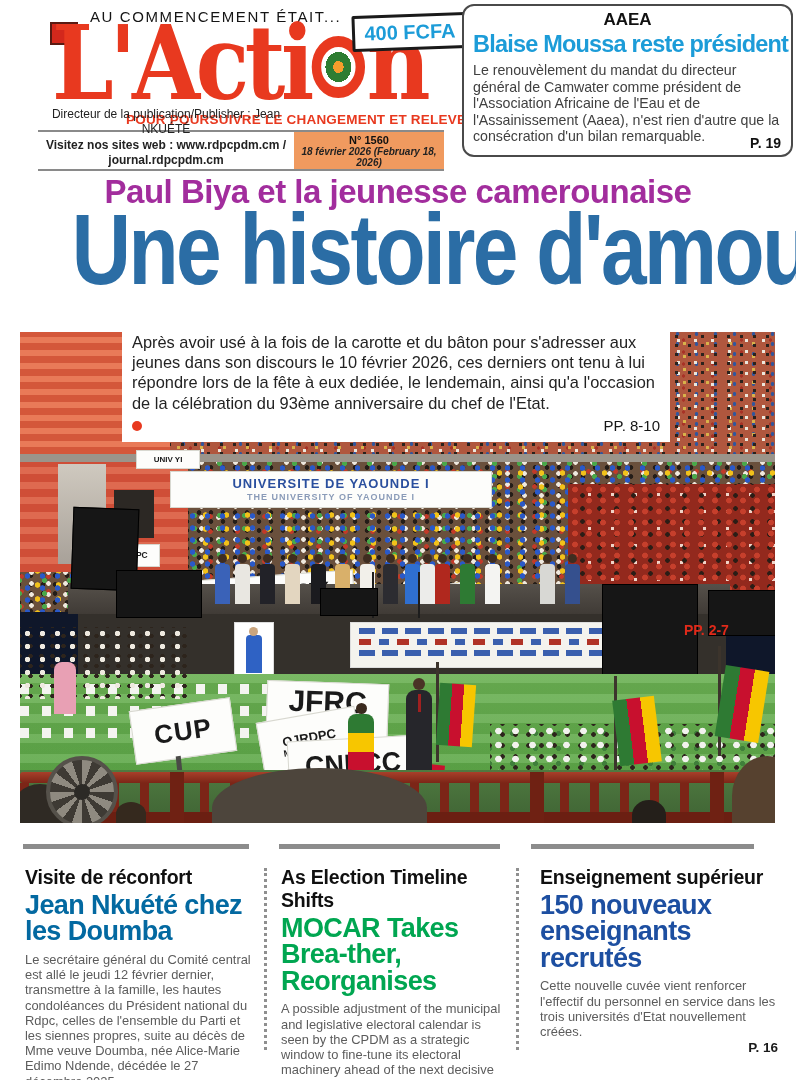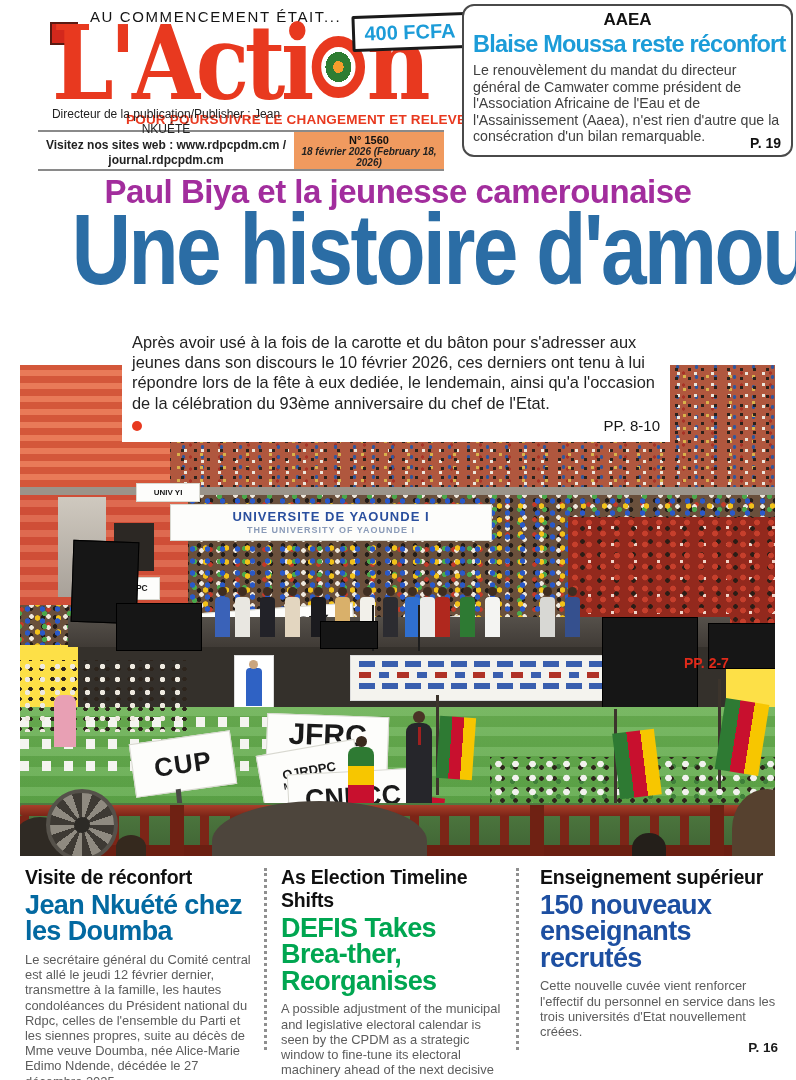--- a/index.html
+++ b/index.html
@@ -46,21 +46,21 @@
         transform:scaleX(.82);transform-origin:center top;}
 
   
   .lead-box{left:122px;top:325px;width:528px;background:#fff;padding:7px 10px 8px;z-index:6;}
   .lead-body{font-size:16.4px;color:#232323;line-height:1.23;}
   .lead-bullet{font-size:16.4px;color:#232323;line-height:1.23;margin-top:2px;}
   .dot{display:inline-block;width:10px;height:10px;border-radius:50%;background:#e8391f;margin-right:4px;}
   .lead-ref{text-align:right;font-weight:400;font-size:15px;color:#161616;margin-top:-18px;}
 
   
-  .photo{left:20px;top:365px;width:755px;height:491px;overflow:hidden;background:#fde047;z-index:1;}
+  .photo{left:20px;top:332px;width:755px;height:491px;overflow:hidden;background:#0f172a;z-index:1;}
   .photo .abs{position:absolute;}
   .ph-top{left:0;top:0;width:755px;height:122px;background-color:#b0573e;background-image:
       radial-gradient(circle,#2b221c 1.6px,transparent 2px),
       radial-gradient(circle,#ece7dc 1.6px,transparent 2px),
       radial-gradient(circle,#d8b24a 1.4px,transparent 1.9px),
       radial-gradient(circle,#31569c 1.6px,transparent 2.1px),
       radial-gradient(circle,#a83226 1.4px,transparent 1.9px);
       background-size:13px 9px,17px 11px,23px 13px,19px 10px,29px 12px;
       background-position:0 0,4px 3px,9px 5px,2px 7px,11px 2px;}
   .ph-top-left{left:0;top:0;width:150px;height:122px;
@@ -192,21 +192,21 @@
       <div class="l2">Visitez nos sites web : www.rdpcpdm.cm / journal.rdpcpdm.cm</div>
     </div>
     <div class="pub-right">
       <div class="issue-no">N° 1560</div>
       <div class="issue-date">18 février 2026 (February 18, 2026)</div>
     </div>
   </div>
 
   <div class="abs aaea">
     <div class="aaea-kicker">AAEA</div>
-    <div class="aaea-headline">Blaise Moussa reste réconfort</div>
+    <div class="aaea-headline">Blaise Moussa reste président</div>
     <div class="aaea-body">Le renouvèlement du mandat du directeur général de Camwater comme président de l'Association Africaine de l'Eau et de l'Assainissement (Aaea), n'est rien d'autre que la consécration d'un bilan remarquable.</div>
     <div class="aaea-ref">P. 19</div>
   </div>
 
   <div class="abs kicker">Paul Biya et la jeunesse camerounaise</div>
   <div class="abs main-headline">Une histoire d'amour</div>
 
   <div class="abs photo">
     <div class="abs ph-top"></div>
     <div class="abs ph-top-left"></div>
@@ -370,21 +370,21 @@
   <div class="divider" style="left:516px"></div>
 
   <div class="col c1" style="left:25px;width:228px">
     <div class="story-kicker">Visite de réconfort</div>
     <div class="story-headline">Jean Nkuété chez les Doumba</div>
     <div class="story-body">Le secrétaire général du Comité central est allé le jeudi 12 février dernier, transmettre à la famille, les hautes condoléances du Président national du Rdpc, celles de l'ensemble du Parti et les siennes propres, suite au décès de Mme veuve Doumba, née Alice-Marie Edimo Ndende, décédée le 27 décembre 2025.</div>
 
   </div>
   <div class="col c2" style="left:281px;width:222px">
     <div class="story-kicker">As Election Timeline Shifts</div>
-    <div class="story-headline">DEFIS Takes Brea-ther, Reorganises</div>
+    <div class="story-headline">MOCAR Takes Brea-ther, Reorganises</div>
     <div class="story-body">A possible adjustment of the municipal and legislative electoral calendar is seen by the CPDM as a strategic window to fine-tune its electoral machinery ahead of the next decisive contest.</div>
 
   </div>
   <div class="col c3" style="left:540px;width:238px">
     <div class="story-kicker">Enseignement supérieur</div>
     <div class="story-headline">150 nouveaux enseignants recrutés</div>
     <div class="story-body">Cette nouvelle cuvée vient renforcer l'effectif du personnel en service dans les trois universités d'Etat nouvellement créées.</div>
     <div class="story-ref">P. 16</div>
   </div>
 

